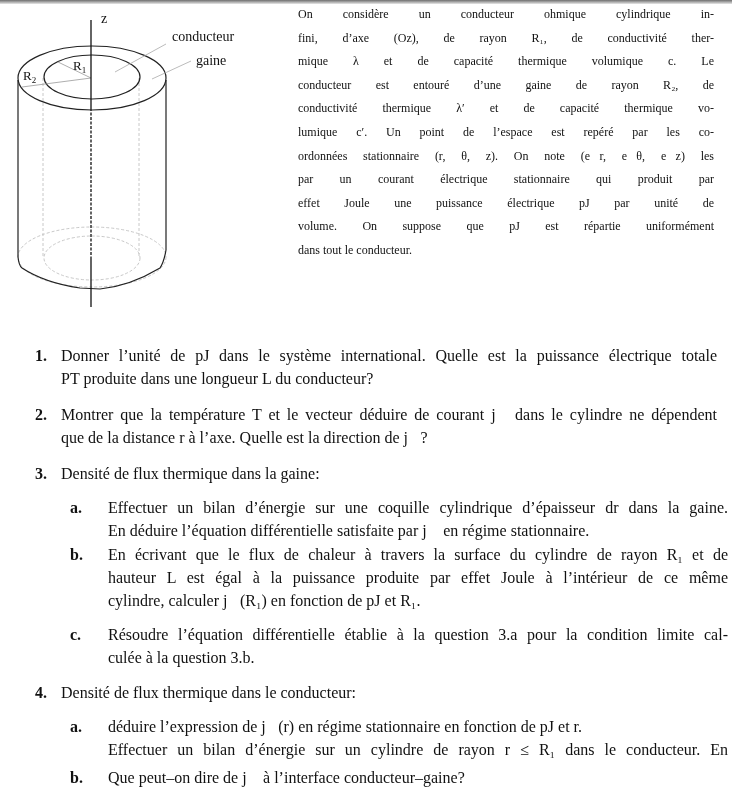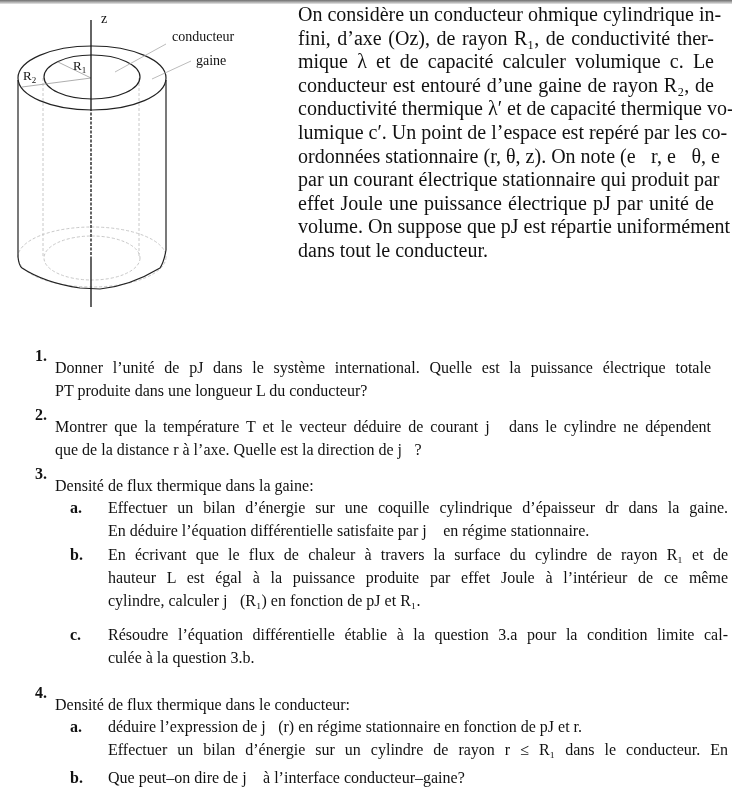--- a/index.html
+++ b/index.html
@@ -9,32 +9,32 @@
     color: #111;
   }
   .topbar {
     position: absolute; left: 0; top: 0; width: 732px; height: 4px;
     background: linear-gradient(#6f6f6f, #b5b5b5 60%, #e8e8e8);
   }
   svg.fig { position: absolute; left: 0; top: 0; }
   .fig text { font-family: "Liberation Serif", serif; fill: #111; }
   .intro {
     position: absolute; left: 298px; top: 3px; width: 416px;
-    font-family: "Liberation Serif", serif; font-size: 20px; line-height: 23.6px;
+    font-family: "Liberation Serif", serif; font-size: 12px; line-height: 23.6px;
     text-align: justify; text-align-last: left;
   }
   .intro .l { display: block; text-align: justify; text-align-last: justify; white-space: nowrap; }
   .intro .l.last { text-align-last: left; }
   .questions {
     position: absolute; left: 0; top: 344px; width: 732px;
     font-family: "Liberation Serif", serif; font-size: 16px;
   }
   .q { position: absolute; left: 35px; width: 678px; line-height: 23px; }
   .q .num { position: absolute; left: 0; top: 0; font-weight: bold; }
-  .q .body { position: absolute; left: 20px; width: 656px; margin-top: 12px; }
+  .q .body { position: absolute; left: 26px; width: 656px; }
   .q .body .ln { display: block; white-space: nowrap; text-align: justify; text-align-last: justify; }
   .q .body .ln.last { text-align-last: left; }
   .sq { position: absolute; left: 70px; width: 643px; line-height: 23px; }
   .sq .num { position: absolute; left: 0; top: 0; font-weight: bold; }
   .sq .body { position: absolute; left: 38px; width: 620px; }
   .sq .body .ln { display: block; white-space: nowrap; text-align: justify; text-align-last: justify; }
   .sq .body .ln.last { text-align-last: left; }
 </style>
 </head>
 <body>
@@ -75,21 +75,21 @@
   <text x="101" y="23" font-size="14">z</text>
   <text x="172" y="41" font-size="14">conducteur</text>
   <text x="196" y="65" font-size="14">gaine</text>
   <text x="73" y="70" font-size="13"><tspan>R</tspan><tspan font-size="9" dy="3">1</tspan></text>
   <text x="23" y="80" font-size="13"><tspan>R</tspan><tspan font-size="9" dy="3">2</tspan></text>
 </svg>
 
 <div class="intro">
   <span class="l">On considère un conducteur ohmique cylindrique in-</span>
   <span class="l">fini, d’axe (Oz), de rayon R₁, de conductivité ther-</span>
-  <span class="l">mique λ et de capacité calculer volumique c.  Le</span>
+  <span class="l">mique λ et de capacité thermique volumique c.  Le</span>
   <span class="l">conducteur est entouré d’une gaine de rayon R₂, de</span>
   <span class="l">conductivité thermique λ′ et de capacité thermique vo-</span>
   <span class="l">lumique c′. Un point de l’espace est repéré par les co-</span>
   <span class="l">ordonnées stationnaire (r, θ, z). On note (e⃗r, e⃗θ, e⃗z) les</span>
   <span class="l">par un courant électrique stationnaire qui produit par</span>
   <span class="l">effet Joule une puissance électrique pJ par unité de</span>
   <span class="l">volume. On suppose que pJ est répartie uniformément</span>
   <span class="l last">dans tout le conducteur.</span>
 </div>
 

